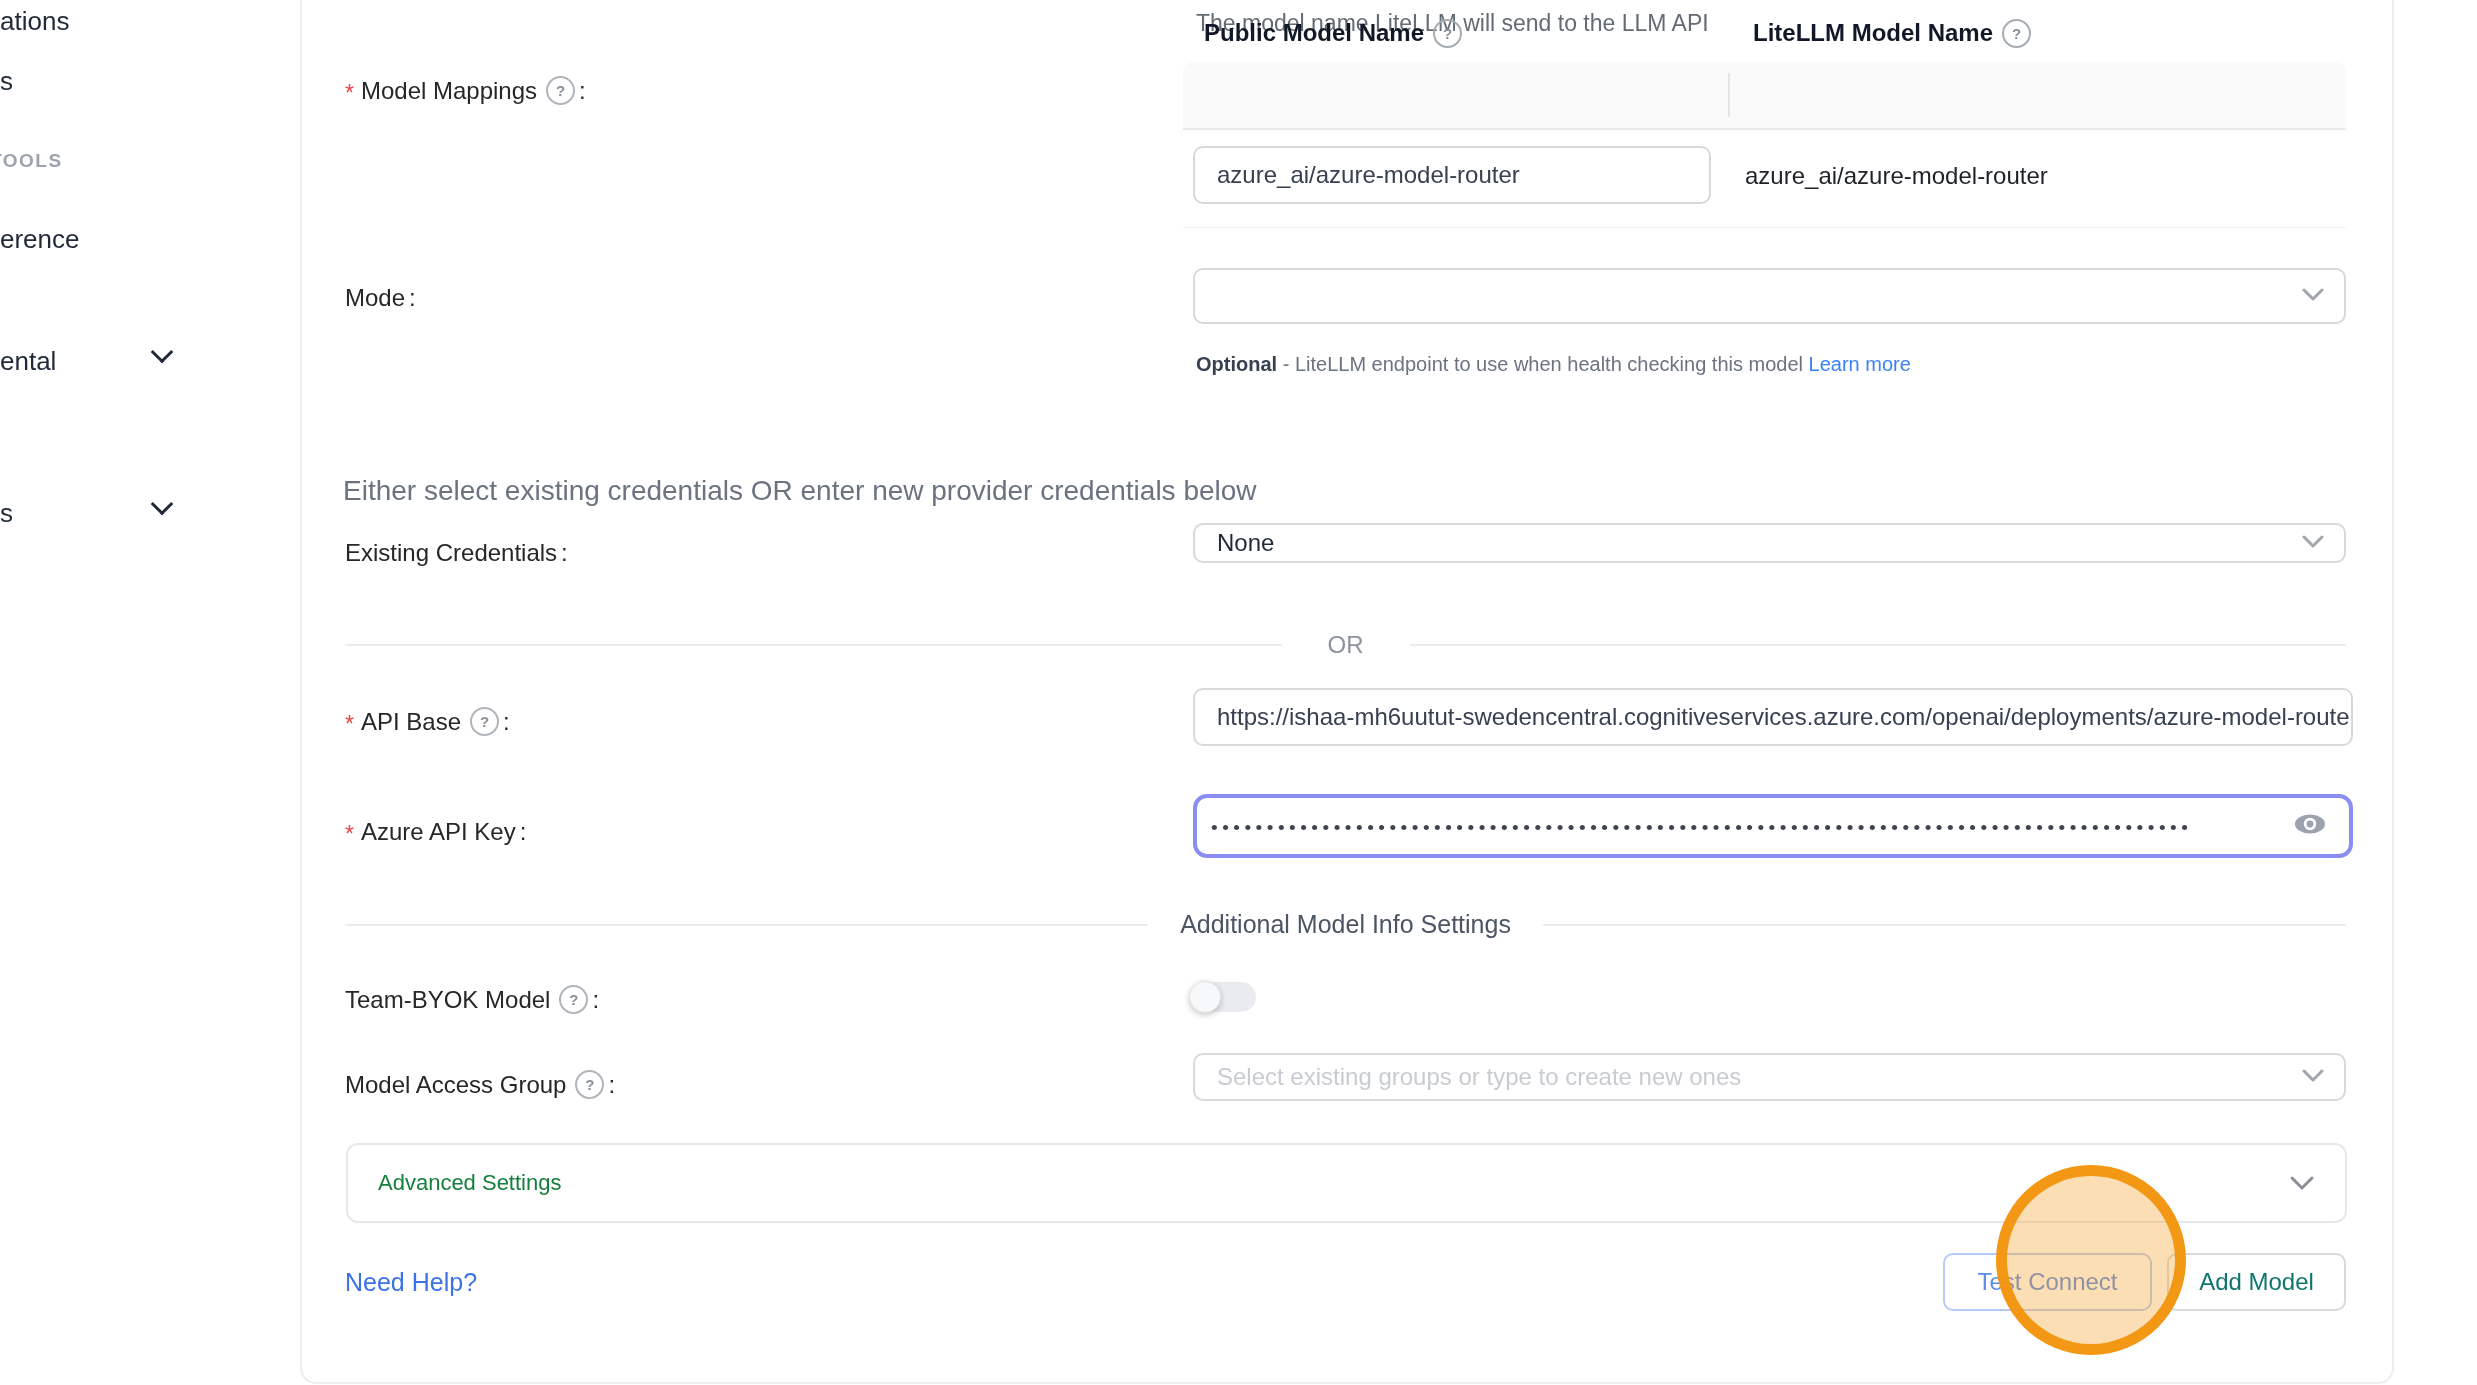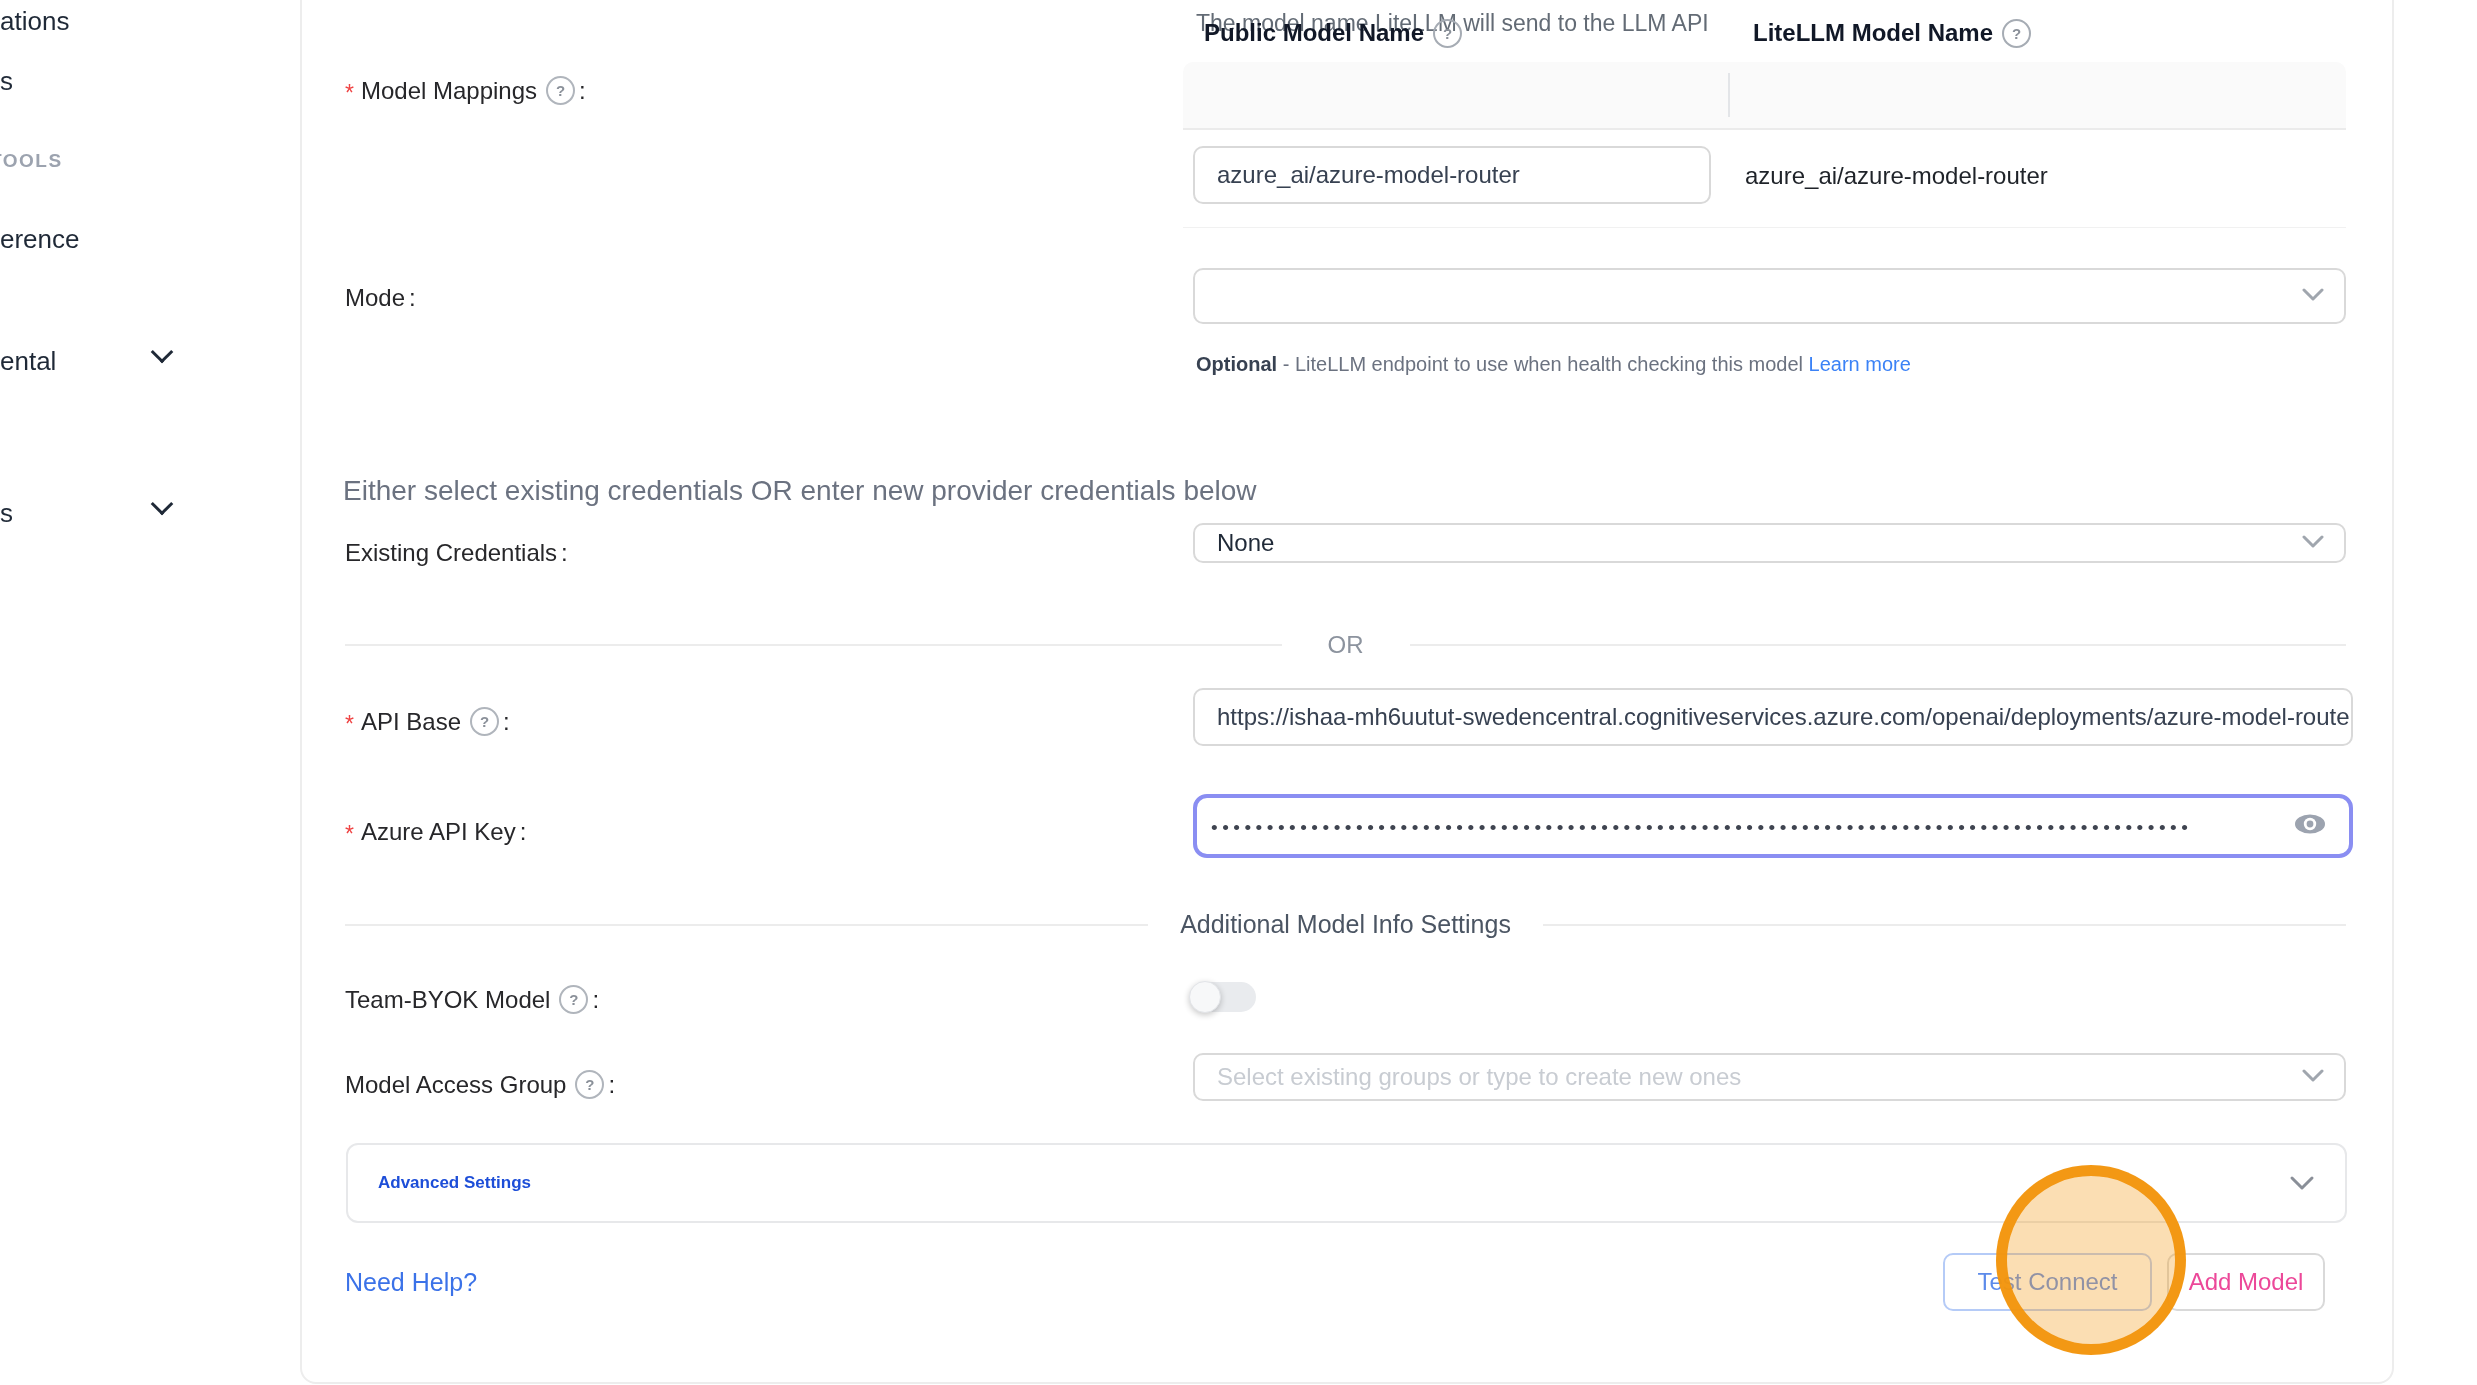--- a/index.html
+++ b/index.html
@@ -79,32 +79,32 @@
   
   .switch{position:absolute;left:1192px;top:982px;width:64px;height:30px;border-radius:15px;background:#e9ebee;}
   .knob{position:absolute;left:-3px;top:-1px;width:32px;height:32px;border-radius:50%;background:#f7f8f9;border:1px solid #e2e4e8;box-shadow:0 2px 6px rgba(0,0,0,0.22);box-sizing:border-box;}
 
   
   .adv{
     position:absolute;left:346px;top:1143px;width:2001px;height:80px;
     border:2px solid #e7e8ea;border-radius:12px;background:#fff;
     display:flex;align-items:center;box-sizing:border-box;padding:0 30px;
   }
-  .adv-label{font-size:17px;font-weight:700;color:#1d4ed8;}
+  .adv-label{font-size:22px;font-weight:400;color:#15803d;}
   .adv .chev{margin-left:auto;}
 
   .need-help{position:absolute;left:345px;top:1268px;font-size:25px;color:#3b72e8;}
 
   
   .btn{
     position:absolute;top:1253px;height:58px;border-radius:10px;background:#fff;
     display:flex;align-items:center;justify-content:center;font-size:24px;box-sizing:border-box;
   }
   .btn-test{left:1943px;width:209px;border:2px solid #b5cbf7;color:#5d8bea;}
-  .btn-add{left:2167px;width:158px;border:2px solid #d9d9d9;color:#ec4899;font-weight:500;}
+  .btn-add{left:2167px;width:179px;border:2px solid #d9d9d9;color:#0f766e;font-weight:500;}
 
   
   .spot{
     position:absolute;left:1996px;top:1165px;width:190px;height:190px;border-radius:50%;
     border:11px solid rgba(242,147,12,0.95);background:rgba(244,160,38,0.35);
     box-sizing:border-box;z-index:6;
   }
 </style>
 </head>
 <body>

